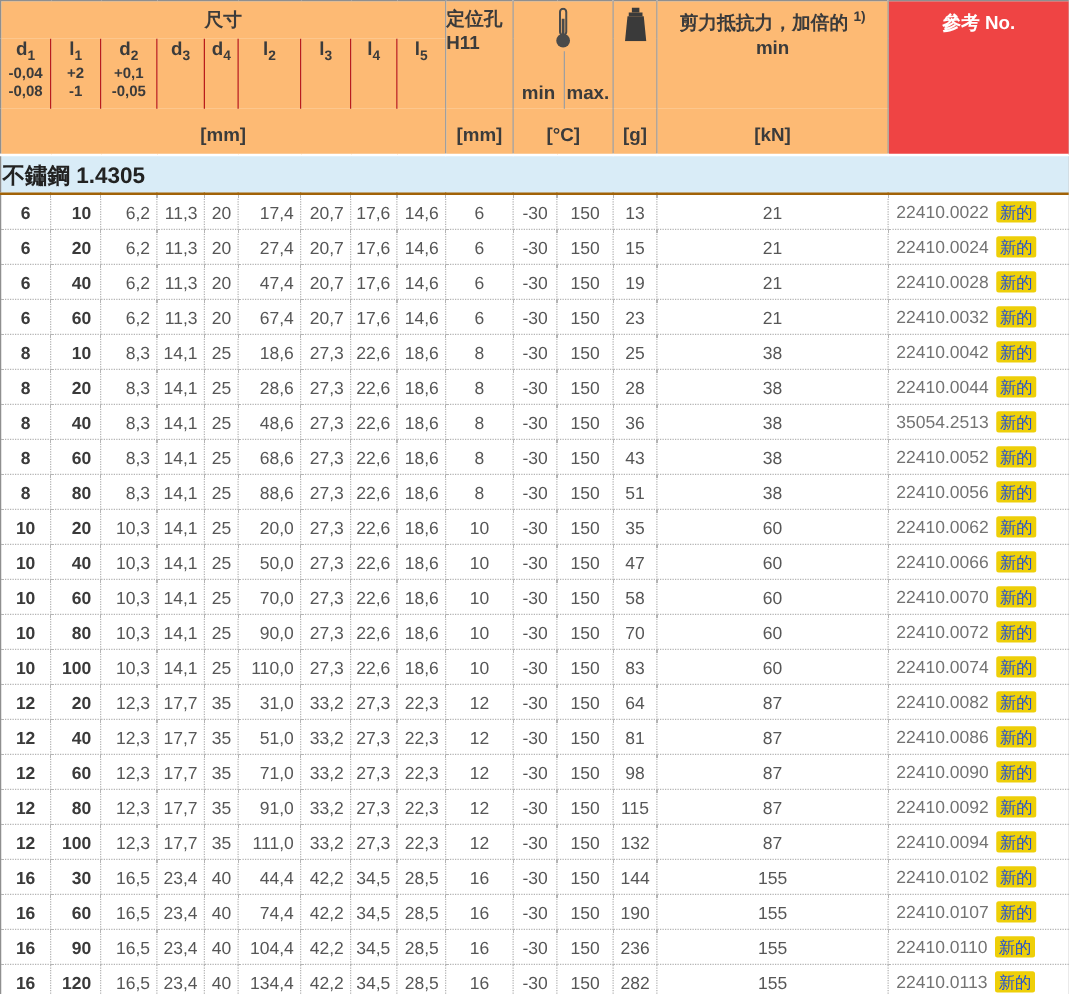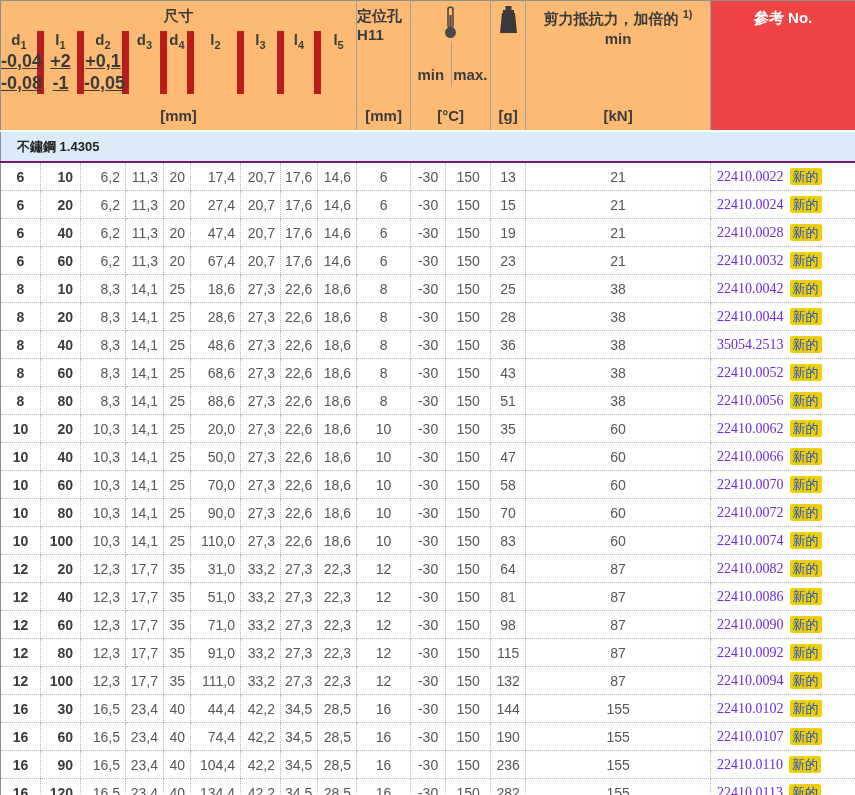--- a/index.html
+++ b/index.html
@@ -4,52 +4,52 @@
 <style>
   html,body{margin:0;padding:0;background:#fff;}
   body{font-family:"Liberation Sans","DejaVu Sans",sans-serif;}
   .wrap{width:855px;}
   table{border-collapse:collapse;table-layout:fixed;width:855px;
         border:1px solid #8f8f8f;border-bottom:3px solid #8f8f8f;}
   
   thead th{background:#fdba74;color:#3b3b3b;font-weight:bold;font-size:15px;
            padding:0;vertical-align:top;}
   th.dims-group{vertical-align:top;padding-top:6px;text-align:center;}
-  tr.dims-sub th{height:56px;text-align:center;border-right:7px solid #b91c1c;
+  tr.dims-sub th{height:56px;text-align:center;border-right:1px solid #b91c1c;
                  font-size:15px;line-height:1.15;padding-top:0;}
   tr.dims-sub th:last-child{border-right:none;}
-  .tol{font-size:18px;font-weight:bold;line-height:1.2;text-decoration:underline;}
+  .tol{font-size:12px;font-weight:bold;line-height:1.2;}
   sub.idx{font-size:11px;}
   th.major{border-left:1px solid #9f9f9f;}
   th.pin-head{vertical-align:top;padding-top:6px;text-align:left;line-height:1.25;}
   th.temp-head-cell{vertical-align:top;}
   .temp-head{position:relative;height:86px;display:flex;flex-direction:column;
              align-items:center;justify-content:space-between;padding:5px 0 4px 0;box-sizing:border-box;}
   .temp-line{position:absolute;left:50%;top:40px;bottom:0;width:1px;background:#9f9f9f;}
   .minmax{display:flex;width:100%;}
   .minmax span{flex:1;text-align:center;font-size:15px;font-weight:bold;}
   .g-head{display:flex;justify-content:center;padding-top:5px;}
   th.kn-head{vertical-align:top;padding-top:6px;text-align:center;line-height:1.3;}
   th.kn-head sup{font-size:11px;}
   th.ref-head{vertical-align:top;padding-top:8px;text-align:center;color:#fff;font-size:15px;}
   tr.units th{height:30px;vertical-align:bottom;padding-bottom:6px;text-align:center;font-size:15px;}
   
-  tr.band td{height:29px;font-weight:bold;font-size:13px;color:#222;
-             padding-left:16px;border-top:2px solid #fff;border-bottom:2px solid #701a75;}
+  tr.band td{height:29px;font-weight:bold;font-size:18px;color:#222;
+             padding-left:1px;border-top:2px solid #fff;border-bottom:2px solid #a16207;}
   
   tbody td{height:27px;font-size:14px;color:#565656;
            border:1px dotted #b4b4b4;padding:0 4px;white-space:nowrap;overflow:hidden;}
   tbody tr td:first-child{border-left:none;}
   tbody tr td:last-child{border-right:none;}
   td.cd1{font-weight:bold;color:#3a3a3a;text-align:center;}
   td.cl1{font-weight:bold;color:#3a3a3a;text-align:right;padding-right:7px;}
   td.cd2,td.cd3,td.cd4,td.cl2,td.cl3,td.cl4,td.cl5{text-align:right;padding-right:5px;}
   td.cpin,td.cmin,td.cmax,td.cg,td.ckn{text-align:center;}
   td.cref{text-align:left;padding-left:6px;}
-  .ref-link{color:#6d28d9;cursor:pointer;text-decoration:none;font-family:Liberation Serif, serif;}
+  .ref-link{color:#737373;cursor:pointer;text-decoration:none;}
   .new-badge{display:inline-block;background:#eecf08;color:#1d4ed8;font-size:13px;
              padding:0px 3px;margin-left:6px;border-radius:2px;line-height:17px;}
 </style>
 </head>
 <body>
 
 <div class="wrap">
 <table>
   <colgroup>
     <col style="width:40px">

